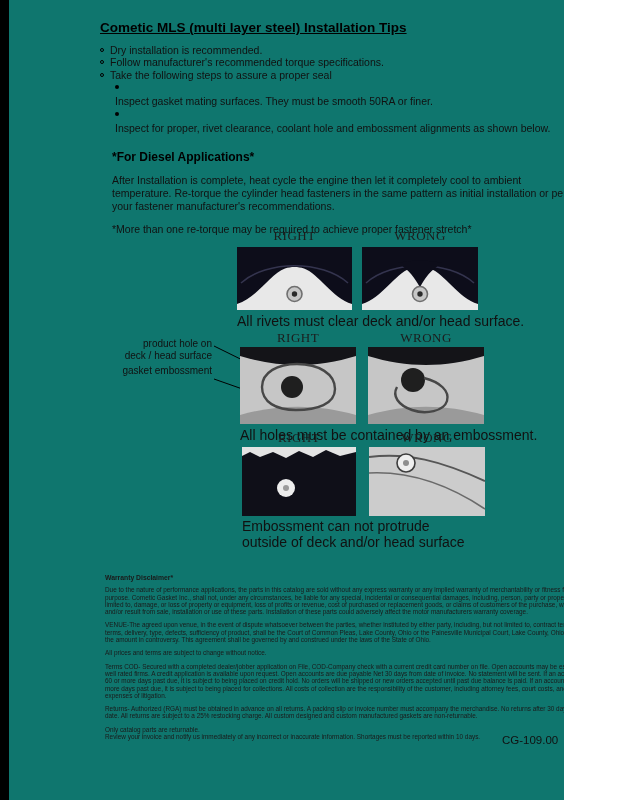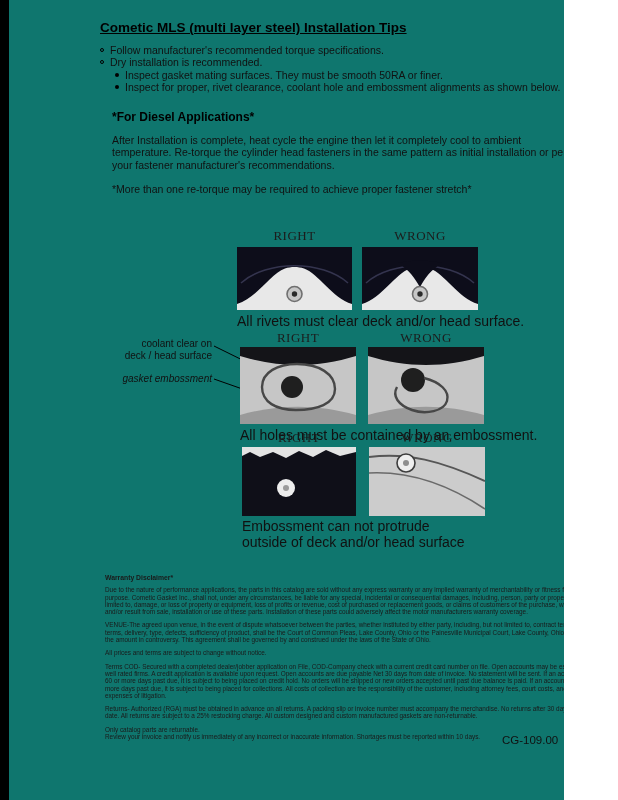--- a/index.html
+++ b/index.html
@@ -6,21 +6,21 @@
   html, body { margin: 0; padding: 0; background: #ffffff; }
   body { font-family: "Liberation Sans", sans-serif; color: #111; }
 
   .page { position: relative; width: 564px; height: 800px; background: #0f766e; overflow: hidden; }
   .edge-bar { position: absolute; left: 0; top: 0; width: 9px; height: 800px; background: #000; }
 
   .content { position: absolute; left: 100px; top: 20px; width: 478px; }
   .title { font-size: 13.5px; font-weight: bold; text-decoration: underline; margin: 0 0 9px 0; color: #000; }
 
   .b-row { display: flex; gap: 6px; font-size: 10.5px; line-height: 12.4px; align-items: flex-start; }
-  .b-row.sub { margin-left: 15px; }
+  .b-row.sub { margin-left: 15px; flex-direction: column; }
   .mk-o { width: 4px; height: 4px; border: 1px solid #000; border-radius: 50%; margin-top: 4px; flex: none; }
   .mk-f { width: 4px; height: 4px; background: #000; border-radius: 50%; margin-top: 4px; flex: none; }
 
   .diesel { margin-left: 12px; margin-top: 16px; font-size: 10.5px; }
   .diesel-h { font-size: 12px; font-weight: bold; margin: 0 0 10px 0; color: #000; }
   .para { margin: 0 0 11px 0; line-height: 12.8px; width: 468px; }
   .note { margin: 0; line-height: 12.8px; }
 
   .diagrams { position: absolute; left: 0; top: 228px; width: 618px; height: 330px; }
   .dg { position: absolute; }
@@ -42,25 +42,29 @@
 
 <div class="page">
   <div class="edge-bar"></div>
 
   <div class="content">
     <h1 class="title">Cometic MLS (multi layer steel) Installation Tips</h1>
 
     <div>
       <div class="b-row">
         <span class="mk-o"></span>
+        <span>Dry installation is recommended.</span>
+      </div>
+      <div class="b-row">
+        <span class="mk-o"></span>
         <span>Follow manufacturer's recommended torque specifications.</span>
       </div>
       <div class="b-row">
         <span class="mk-o"></span>
-        <span>Dry installation is recommended.</span>
+        <span>Take the following steps to assure a proper seal</span>
       </div>
       <div class="b-row sub">
         <span class="mk-f"></span>
         <span>Inspect gasket mating surfaces.  They must be smooth 50RA or finer.</span>
       </div>
       <div class="b-row sub">
         <span class="mk-f"></span>
         <span>Inspect for proper, rivet clearance, coolant hole and embossment alignments as shown below.</span>
       </div>
     </div>
@@ -95,24 +99,24 @@
         <circle cx="58" cy="47" r="7.5" fill="#c7c7c7" stroke="#6f6f6f" stroke-width="1.6"></circle>
         <circle cx="58" cy="47" r="2.7" fill="#2a2a2a"></circle>
       </svg>
     </div>
     <div class="dg cap" style="left:237px; top:85px;">All rivets must clear deck and/or head surface.</div>
 
     <div class="dg hdr" style="left:240px; top:102px; width:116px;">RIGHT</div>
     <div class="dg hdr" style="left:368px; top:102px; width:116px;">WRONG</div>
 
     <div class="dg lbl" style="left:90px; top:110px; width:122px;">
-      <div>coolant clear on</div>
+      <div>product hole on</div>
       <div>deck / head surface</div>
     </div>
-    <div class="dg lbl" style="left:90px; top:145px; width:122px;font-style:italic;">gasket embossment</div>
+    <div class="dg lbl" style="left:90px; top:137px; width:122px;">gasket embossment</div>
 
     <svg class="connectors" width="618" height="330">
       <line x1="214" y1="118" x2="283" y2="152" stroke="#000" stroke-width="1"></line>
       <line x1="214" y1="151" x2="268" y2="170" stroke="#000" stroke-width="1"></line>
     </svg>
 
     <div class="dg panel" style="left:240px; top:119px;">
       <svg width="116" height="77" viewBox="0 0 116 77">
         <rect width="116" height="77" fill="#c6c6c6"></rect>
         <path d="M0,0 H116 V9 C77,21 39,21 0,9 Z" fill="#141418"></path>

